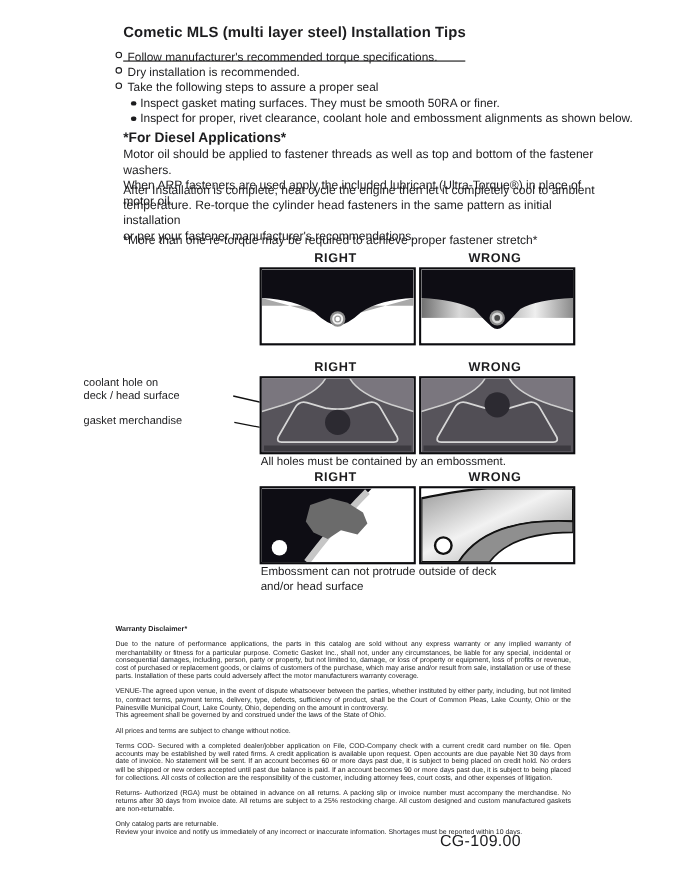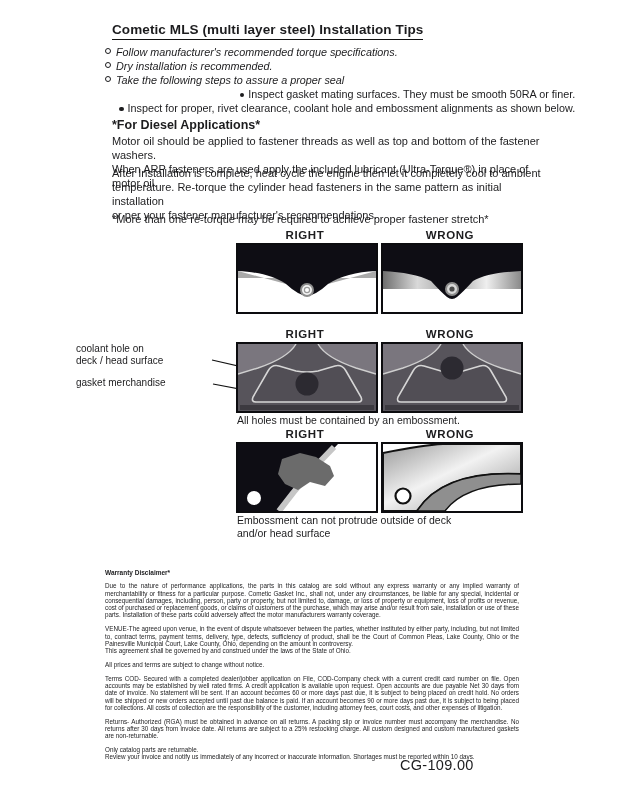--- a/index.html
+++ b/index.html
@@ -9,31 +9,31 @@
     background:#ffffff;
     font-family:"Liberation Sans","DejaVu Sans",sans-serif;
     color:#1c1c1e;
     overflow:hidden;
   }
   .abs{position:absolute;}
   .doc-title{
     left:112px;top:22px;
     font-size:13.5px;font-weight:bold;
     border-bottom:1.6px solid #111;
-    padding-bottom:2px;
+    padding-bottom:18px;
     white-space:nowrap;
     letter-spacing:.1px;
   }
   .bullets{left:105px;top:45px;font-size:10.8px;line-height:14px;}
-  .b-row{display:flex;align-items:baseline;white-space:nowrap;font-style:italic;}
+  .b-row{display:flex;align-items:baseline;white-space:nowrap;}
   .b-dot{
     width:4px;height:4px;border:1px solid #1c1c1e;border-radius:50%;
     display:inline-block;margin-right:5px;position:relative;top:-2px;flex:0 0 auto;
   }
-  .sb-row{display:flex;align-items:baseline;white-space:nowrap;margin-left:14px;justify-content:flex-end;}
+  .sb-row{display:flex;align-items:baseline;white-space:nowrap;margin-left:14px;}
   .sb-dot{
     width:4.5px;height:4.5px;background:#1c1c1e;border-radius:50%;
     display:inline-block;margin-right:4px;position:relative;top:-1px;flex:0 0 auto;
   }
   .section-h{left:112px;top:118px;font-size:12.5px;font-weight:bold;white-space:nowrap;}
   .para{left:112px;width:440px;font-size:11px;line-height:14px;white-space:pre-line;}
   .p1{top:134px;}
   .p2{top:166px;}
   .p3{top:212px;white-space:nowrap;}
   .fig-h{width:138px;text-align:center;font-size:11.5px;font-weight:bold;letter-spacing:.6px;white-space:nowrap;}

